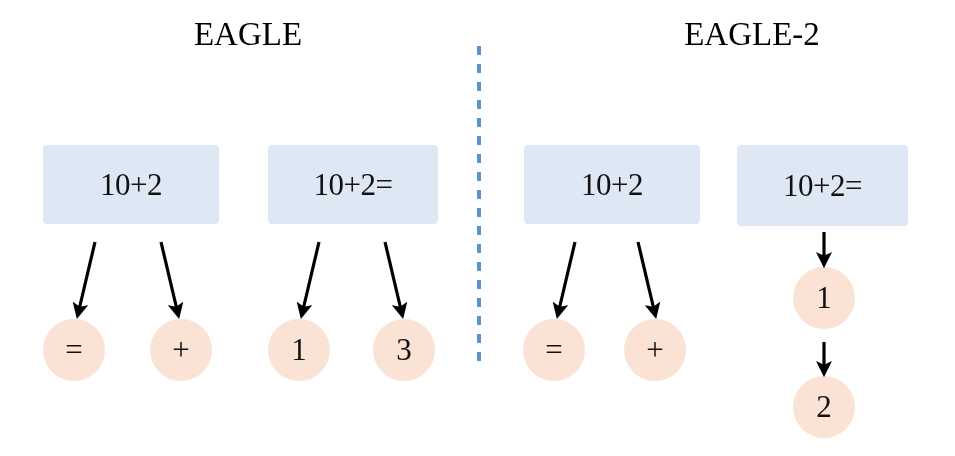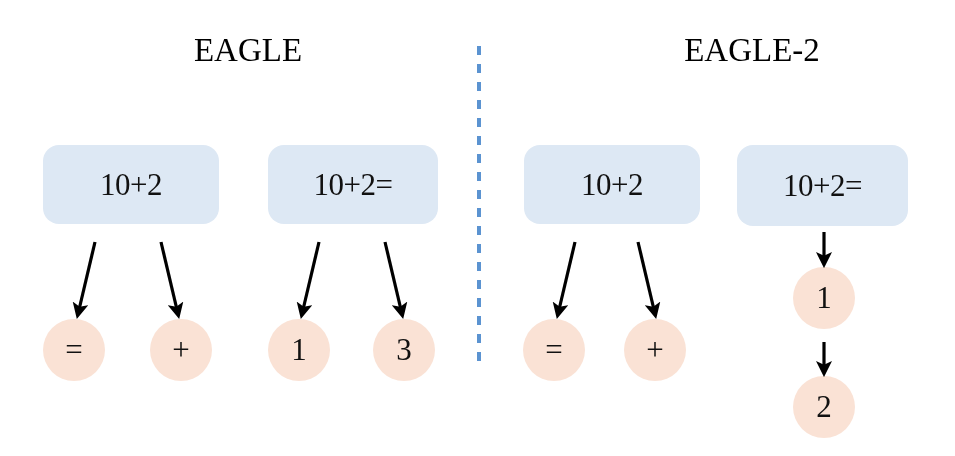--- a/index.html
+++ b/index.html
@@ -18,26 +18,25 @@
     overflow: hidden;
   }
   .panel-title {
     position: absolute;
     font-family: "Liberation Serif", "DejaVu Serif", serif;
     font-size: 33px;
     color: #000000;
     text-align: center;
     white-space: nowrap;
     line-height: 1;
-    margin-top: 16px;
   }
   .token-box {
     position: absolute;
     background: #dde8f4;
-    border-radius: 16px;
+    border-radius: 4px;
     display: flex;
     align-items: center;
     justify-content: center;
     font-family: "Liberation Serif", "DejaVu Serif", serif;
     font-size: 31px;
     color: #111111;
     letter-spacing: -0.5px;
   }
   .token-circle {
     position: absolute;

